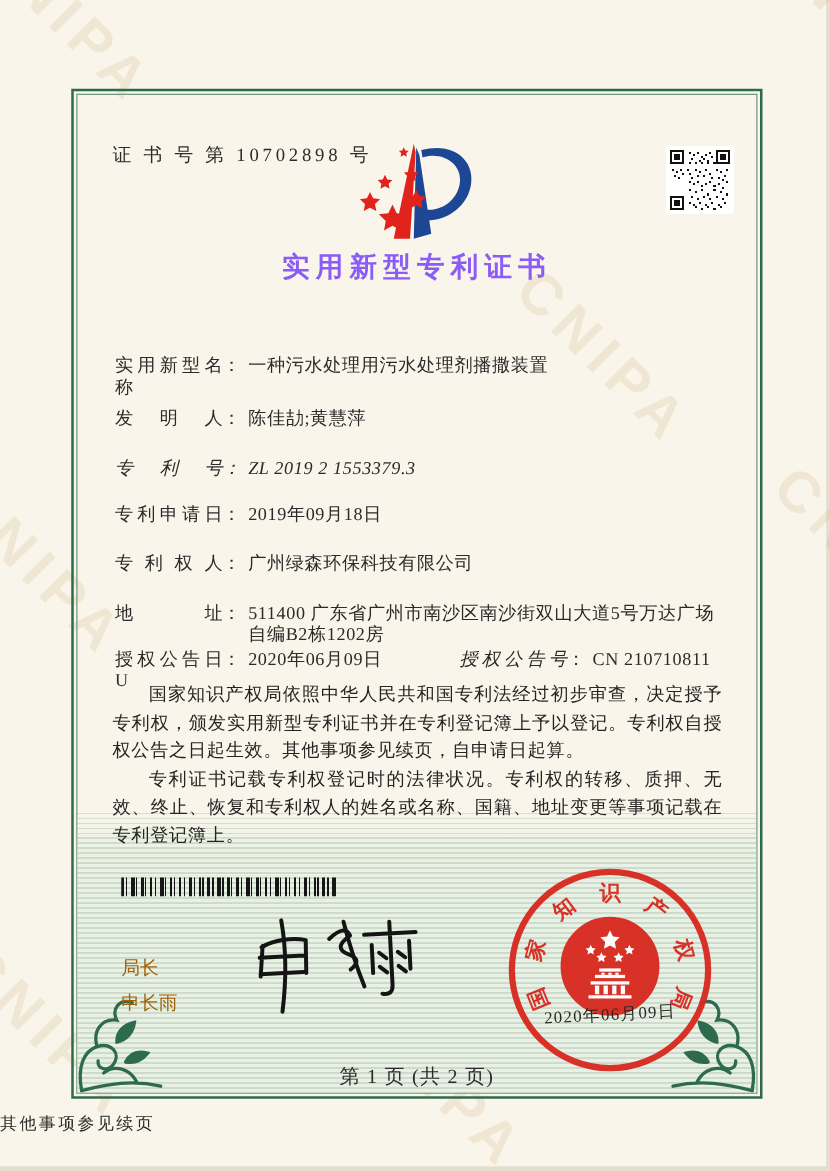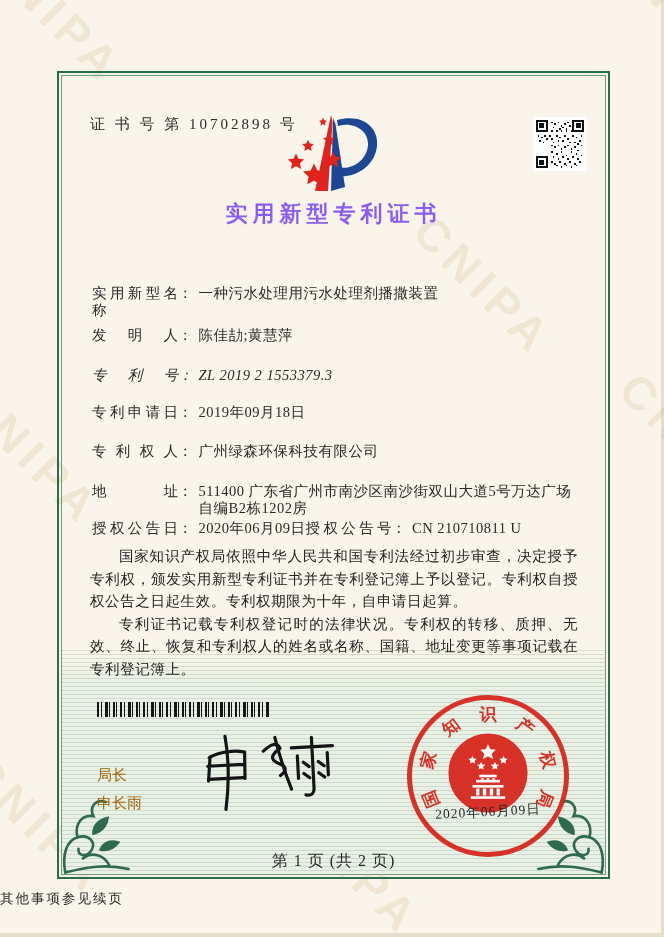--- a/index.html
+++ b/index.html
@@ -27,21 +27,21 @@
 
   .title{position:absolute;left:0;right:0;top:126px;text-align:center;font-size:22px;font-weight:bold;
          letter-spacing:5px;color:#8b5cf6;z-index:2;}
 
   
   .field{position:absolute;left:33px;right:30px;font-size:14.5px;color:#2a2a2a;z-index:2;line-height:17px;}
   .flabel{display:inline-block;width:86px;text-align:justify;text-align-last:justify;vertical-align:top;}
   .fcolon{vertical-align:top;}
   .fvalue{margin-left:6px;letter-spacing:.5px;vertical-align:top;}
   .fvalue-block{display:inline-block;margin-left:6px;letter-spacing:.5px;vertical-align:top;font-family:Liberation Serif, serif;}
-  .pair2{}
+  .pair2{margin-left:62px;font-style:italic;}
 
   
   .legal{position:absolute;left:31px;width:488px;top:472px;font-size:14.5px;line-height:22.5px;
          letter-spacing:.6px;text-align:justify;color:#242424;z-index:2;}
   .legal p{margin:0;text-indent:2em;}
 
   
   .band{position:absolute;left:3px;right:3px;bottom:3px;top:577px;z-index:1;
         background:
           repeating-linear-gradient(180deg, rgba(150,180,150,.35) 0 1px, rgba(0,0,0,0) 1px 4px),
@@ -184,21 +184,21 @@
       <span class="flabel">专利权人</span><span class="fcolon">：</span><span class="fvalue">广州绿森环保科技有限公司</span>
     </div>
     <div class="field" style="top:410px;">
       <span class="flabel">地址</span><span class="fcolon">：</span><span class="fvalue-block"><span>511400 广东省广州市南沙区南沙街双山大道5号万达广场</span><br><span>自编B2栋1202房</span></span>
     </div>
     <div class="field" style="top:447px;">
       <span class="flabel">授权公告日</span><span class="fcolon">：</span><span class="fvalue">2020年06月09日</span><span class="flabel pair2">授权公告号</span><span class="fcolon">：</span><span class="fvalue">CN 210710811 U</span>
     </div>
 
     <div class="legal">
-      <p>国家知识产权局依照中华人民共和国专利法经过初步审查，决定授予专利权，颁发实用新型专利证书并在专利登记簿上予以登记。专利权自授权公告之日起生效。专利权期限为十年，自申请日起算。</p>
+      <p>国家知识产权局依照中华人民共和国专利法经过初步审查，决定授予专利权，颁发实用新型专利证书并在专利登记簿上予以登记。专利权自授权公告之日起生效。其他事项参见续页，自申请日起算。</p>
       <p>专利证书记载专利权登记时的法律状况。专利权的转移、质押、无效、终止、恢复和专利权人的姓名或名称、国籍、地址变更等事项记载在专利登记簿上。</p>
     </div>
 
     <div class="barcode"></div>
 
     <div class="signer">
       <div>局长</div>
       <div>申长雨</div>
     </div>
 

